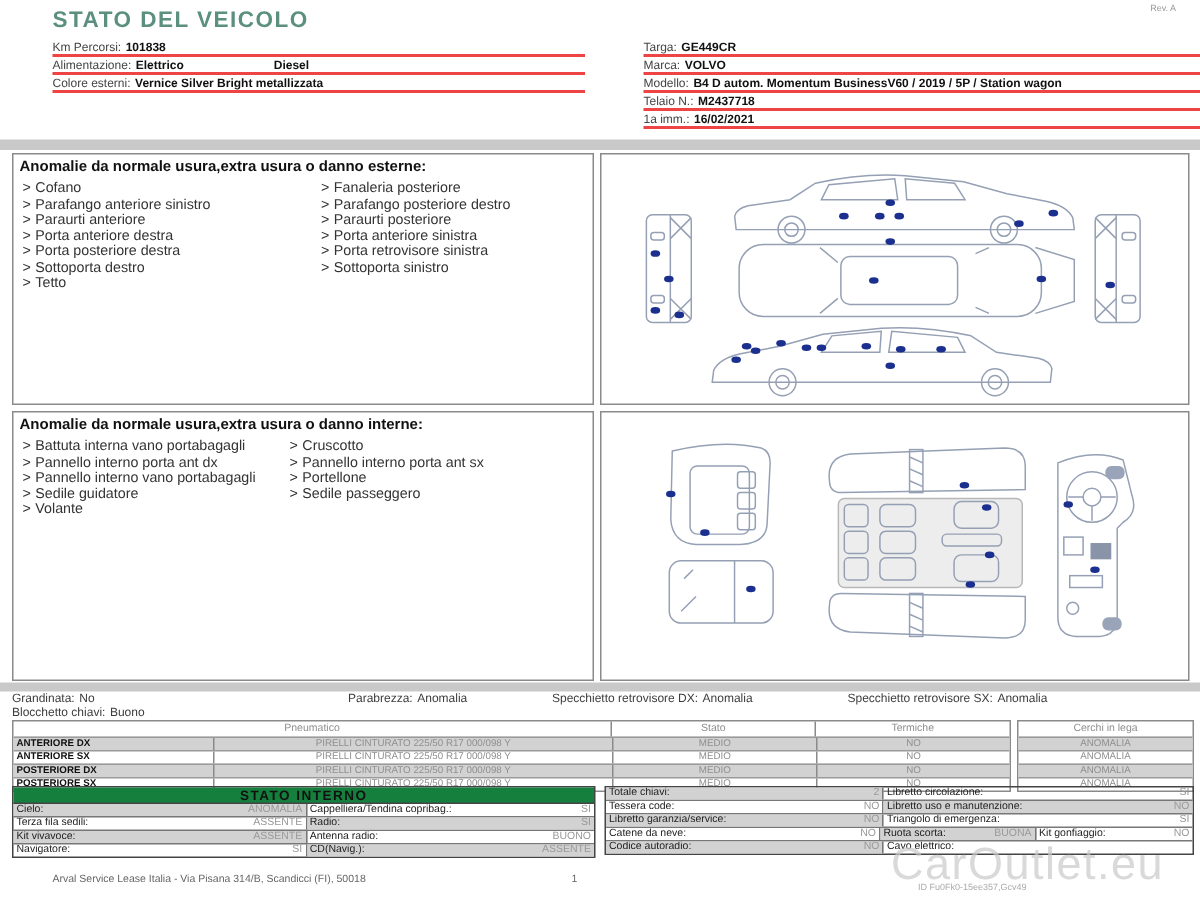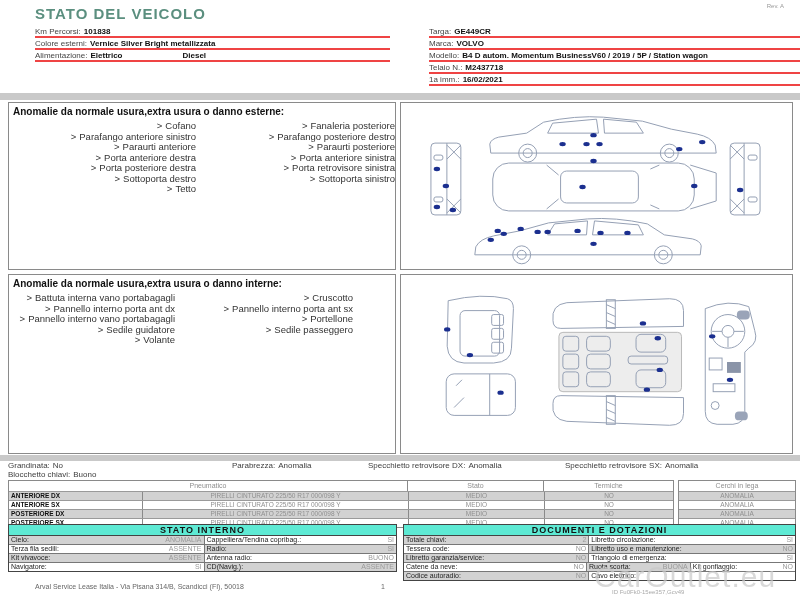--- a/index.html
+++ b/index.html
@@ -22,21 +22,21 @@
   .band1{top:93px;}
   .band2{top:455px;height:6px;}
 
   
   .box{position:absolute;border:1px solid #8a8a8a;background:#fff;}
   .ext-left{left:8px;top:102px;width:386px;height:166px;}
   .ext-right{left:400px;top:102px;width:391px;height:166px;}
   .int-left{left:8px;top:274px;width:386px;height:178px;}
   .int-right{left:400px;top:274px;width:391px;height:178px;}
   .box-title{font-size:10px;font-weight:bold;color:#111;padding:3px 0 4px 4px;}
-  .cols{display:flex;padding-left:6px;text-align:right;}
+  .cols{display:flex;padding-left:6px;}
   .col{font-size:9.5px;line-height:10.5px;color:#333;}
   .ext-left .col{width:185px;}
   .int-left .col{width:160px;}
   .int-left .col+.col, .ext-left .col+.col{margin-left:18px;}
   .anom-item .marker{margin-right:3px;color:#333;}
   .box svg{display:block;}
 
   
   .cond{position:absolute;left:8px;top:461px;width:786px;height:18px;font-size:8px;color:#3d3d3d;}
   .cond-item{position:absolute;top:0;white-space:nowrap;}
@@ -65,21 +65,21 @@
   .td-term{flex:1;color:#8f8f8f;text-align:center;}
   .cerchi-box{position:absolute;left:678px;top:480px;width:116px;border:1px solid #8a8a8a;}
   .cerchi-header{height:10px;line-height:10px;font-size:7px;color:#8f8f8f;text-align:center;}
   .cerchi-row{height:8px;line-height:8px;font-size:6.5px;color:#8f8f8f;text-align:center;border-top:1px solid #9a9a9a;}
   .cerchi-row:nth-child(odd){background:#d2d2d2;}
 
   
   .mini-table{position:absolute;border:1px solid #444;}
   .stato-table{left:8px;top:524px;width:387px;}
   .doc-table{left:403px;top:524px;width:391px;}
-  .mini-header{height:10px;line-height:10px;background:#5eead4;border-bottom:1px solid #444;font-size:9px;font-weight:bold;text-align:center;color:#111;letter-spacing:1px;}
+  .mini-header{height:10px;line-height:10px;background:#15803d;border-bottom:1px solid #444;font-size:9px;font-weight:bold;text-align:center;color:#111;letter-spacing:1px;}
   .mrow{display:flex;height:8px;line-height:8px;font-size:7px;border-bottom:1px solid #777;}
   .mrow:last-child{border-bottom:none;}
   .mcell{display:flex;justify-content:space-between;padding:0 2px;border-right:1px solid #777;overflow:hidden;white-space:nowrap;}
   .mcell:last-child{border-right:none;}
   .mcell.shaded{background:#d2d2d2;}
   .mlabel{color:#222;}
   .mvalue{color:#999;}
 
   
   .footer-company{position:absolute;left:35px;top:583px;font-size:7px;color:#666;}
@@ -90,22 +90,22 @@
 </head>
 <body>
 
 <div class="page">
 
   <div class="title">STATO DEL VEICOLO</div>
   <div class="rev">Rev. A</div>
 
   <div class="fields left" id="left-fields">
       <div class="field-row"><span class="f-label">Km Percorsi:</span><span class="f-value">101838</span></div>
+      <div class="field-row"><span class="f-label">Alimentazione:</span><span class="f-value">Elettrico</span><span class="f-value2">Diesel</span></div>
       <div class="field-row"><span class="f-label">Colore esterni:</span><span class="f-value">Vernice Silver Bright metallizzata</span></div>
-      <div class="field-row"><span class="f-label">Alimentazione:</span><span class="f-value">Elettrico</span><span class="f-value2">Diesel</span></div>
     </div>
   <div class="fields right" id="right-fields">
       <div class="field-row"><span class="f-label">Targa:</span><span class="f-value">GE449CR</span></div>
       <div class="field-row"><span class="f-label">Marca:</span><span class="f-value">VOLVO</span></div>
       <div class="field-row"><span class="f-label">Modello:</span><span class="f-value">B4 D autom. Momentum BusinessV60 / 2019 / 5P / Station wagon</span></div>
       <div class="field-row"><span class="f-label">Telaio N.:</span><span class="f-value">M2437718</span></div>
       <div class="field-row"><span class="f-label">1a imm.:</span><span class="f-value">16/02/2021</span></div>
     </div>
 
   <div class="grayband band1"></div>
@@ -368,21 +368,20 @@
           </div>
           <div class="mcell shaded" style="width: 49.6%;">
             <span class="mlabel">CD(Navig.):</span>
             <span class="mvalue">ASSENTE</span>
           </div>
         </div>
       </div>
   </div>
 
   <div class="mini-table doc-table">
-    <div class="mini-header">DOCUMENTI E DOTAZIONI</div>
     <div id="doc-rows">
         <div class="mrow">
           <div class="mcell shaded" style="width: 47.2%;">
             <span class="mlabel">Totale chiavi:</span>
             <span class="mvalue">2</span>
           </div>
           <div class="mcell" style="width: 52.8%;">
             <span class="mlabel">Libretto circolazione:</span>
             <span class="mvalue">SI</span>
           </div>

